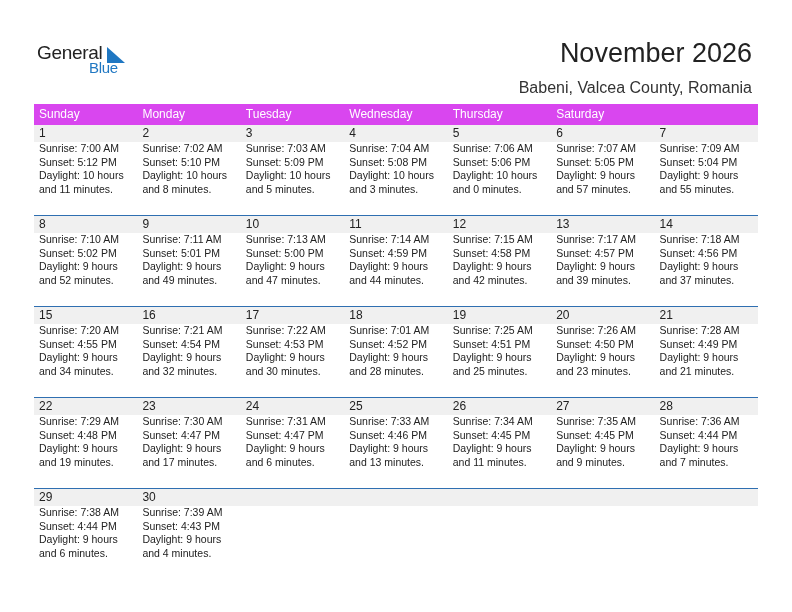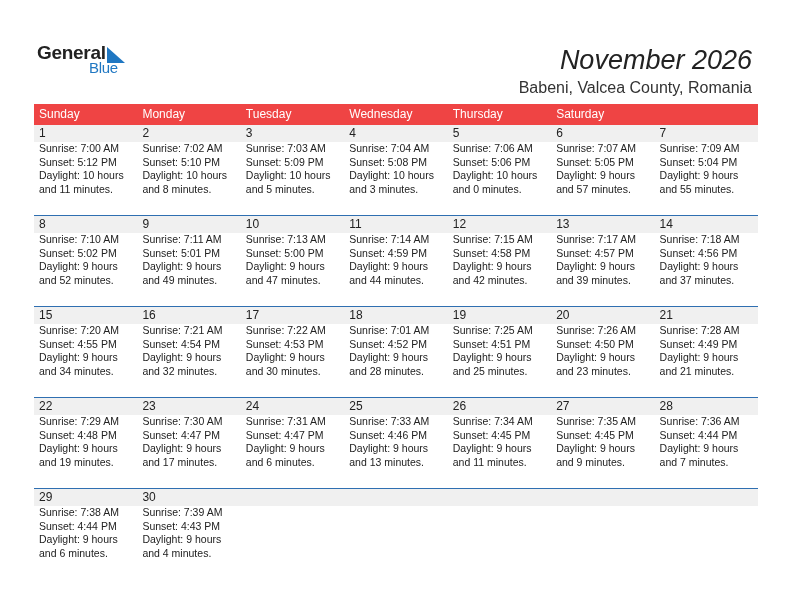--- a/index.html
+++ b/index.html
@@ -22,21 +22,20 @@
       width: 100px;
       height: 40px;
     }
     .logo-general {
       position: absolute;
       left: 0;
       top: 0;
       font-size: 19px;
       color: #222222;
       letter-spacing: -0.3px;
-      font-weight: bold;
     }
     .logo-blue {
       position: absolute;
       left: 52px;
       top: 17px;
       font-size: 15px;
       color: #1f77c2;
       letter-spacing: -0.3px;
     }
     .logo-tri-fix {
@@ -44,43 +43,42 @@
       left: 70px;
       top: 5px;
       width: 18px;
       height: 16px;
       background: #1f77c2;
       clip-path: polygon(0 0, 0 100%, 100% 100%);
     }
     .title {
       position: absolute;
       right: 40px;
-      top: 45px;
+      top: 38px;
       font-size: 27px;
       color: #222222;
-      font-style: italic;
     }
     .subtitle {
       position: absolute;
       right: 40px;
       top: 79px;
       font-size: 16px;
       color: #333333;
       text-align: center;
     }
     .calendar {
       position: absolute;
       left: 34px;
       top: 104px;
       width: 724px;
     }
     .header-row {
       display: grid;
       grid-template-columns: repeat(7, 1fr);
-      background: #ef4444;
+      background: #d946ef;
       height: 21px;
     }
     .header-cell {
       color: #ffffff;
       font-size: 12px;
       line-height: 21px;
       padding-left: 5px;
     }
     .week {
       height: 90px;

